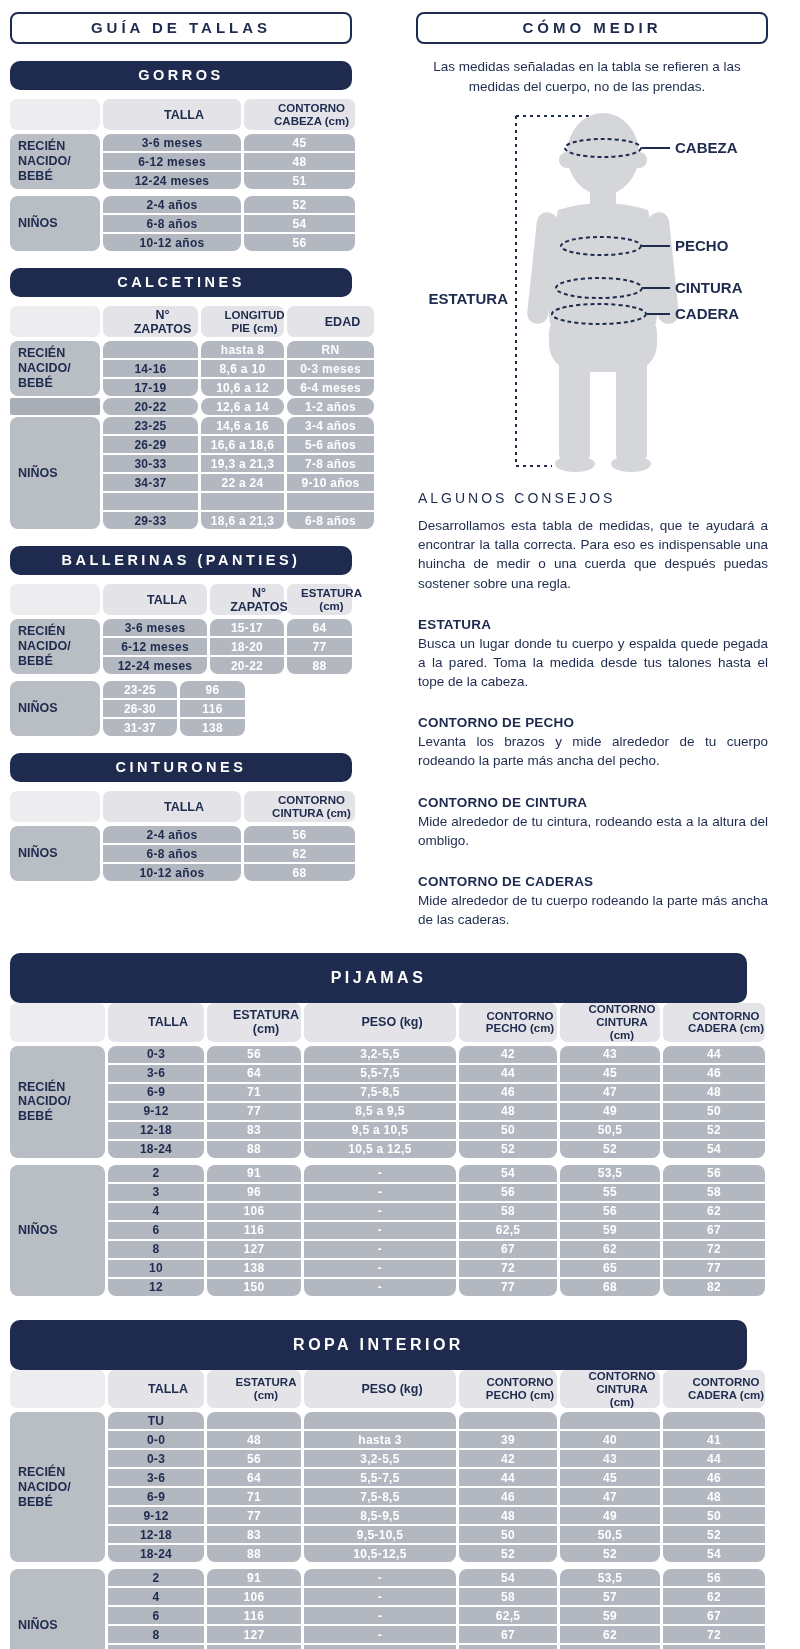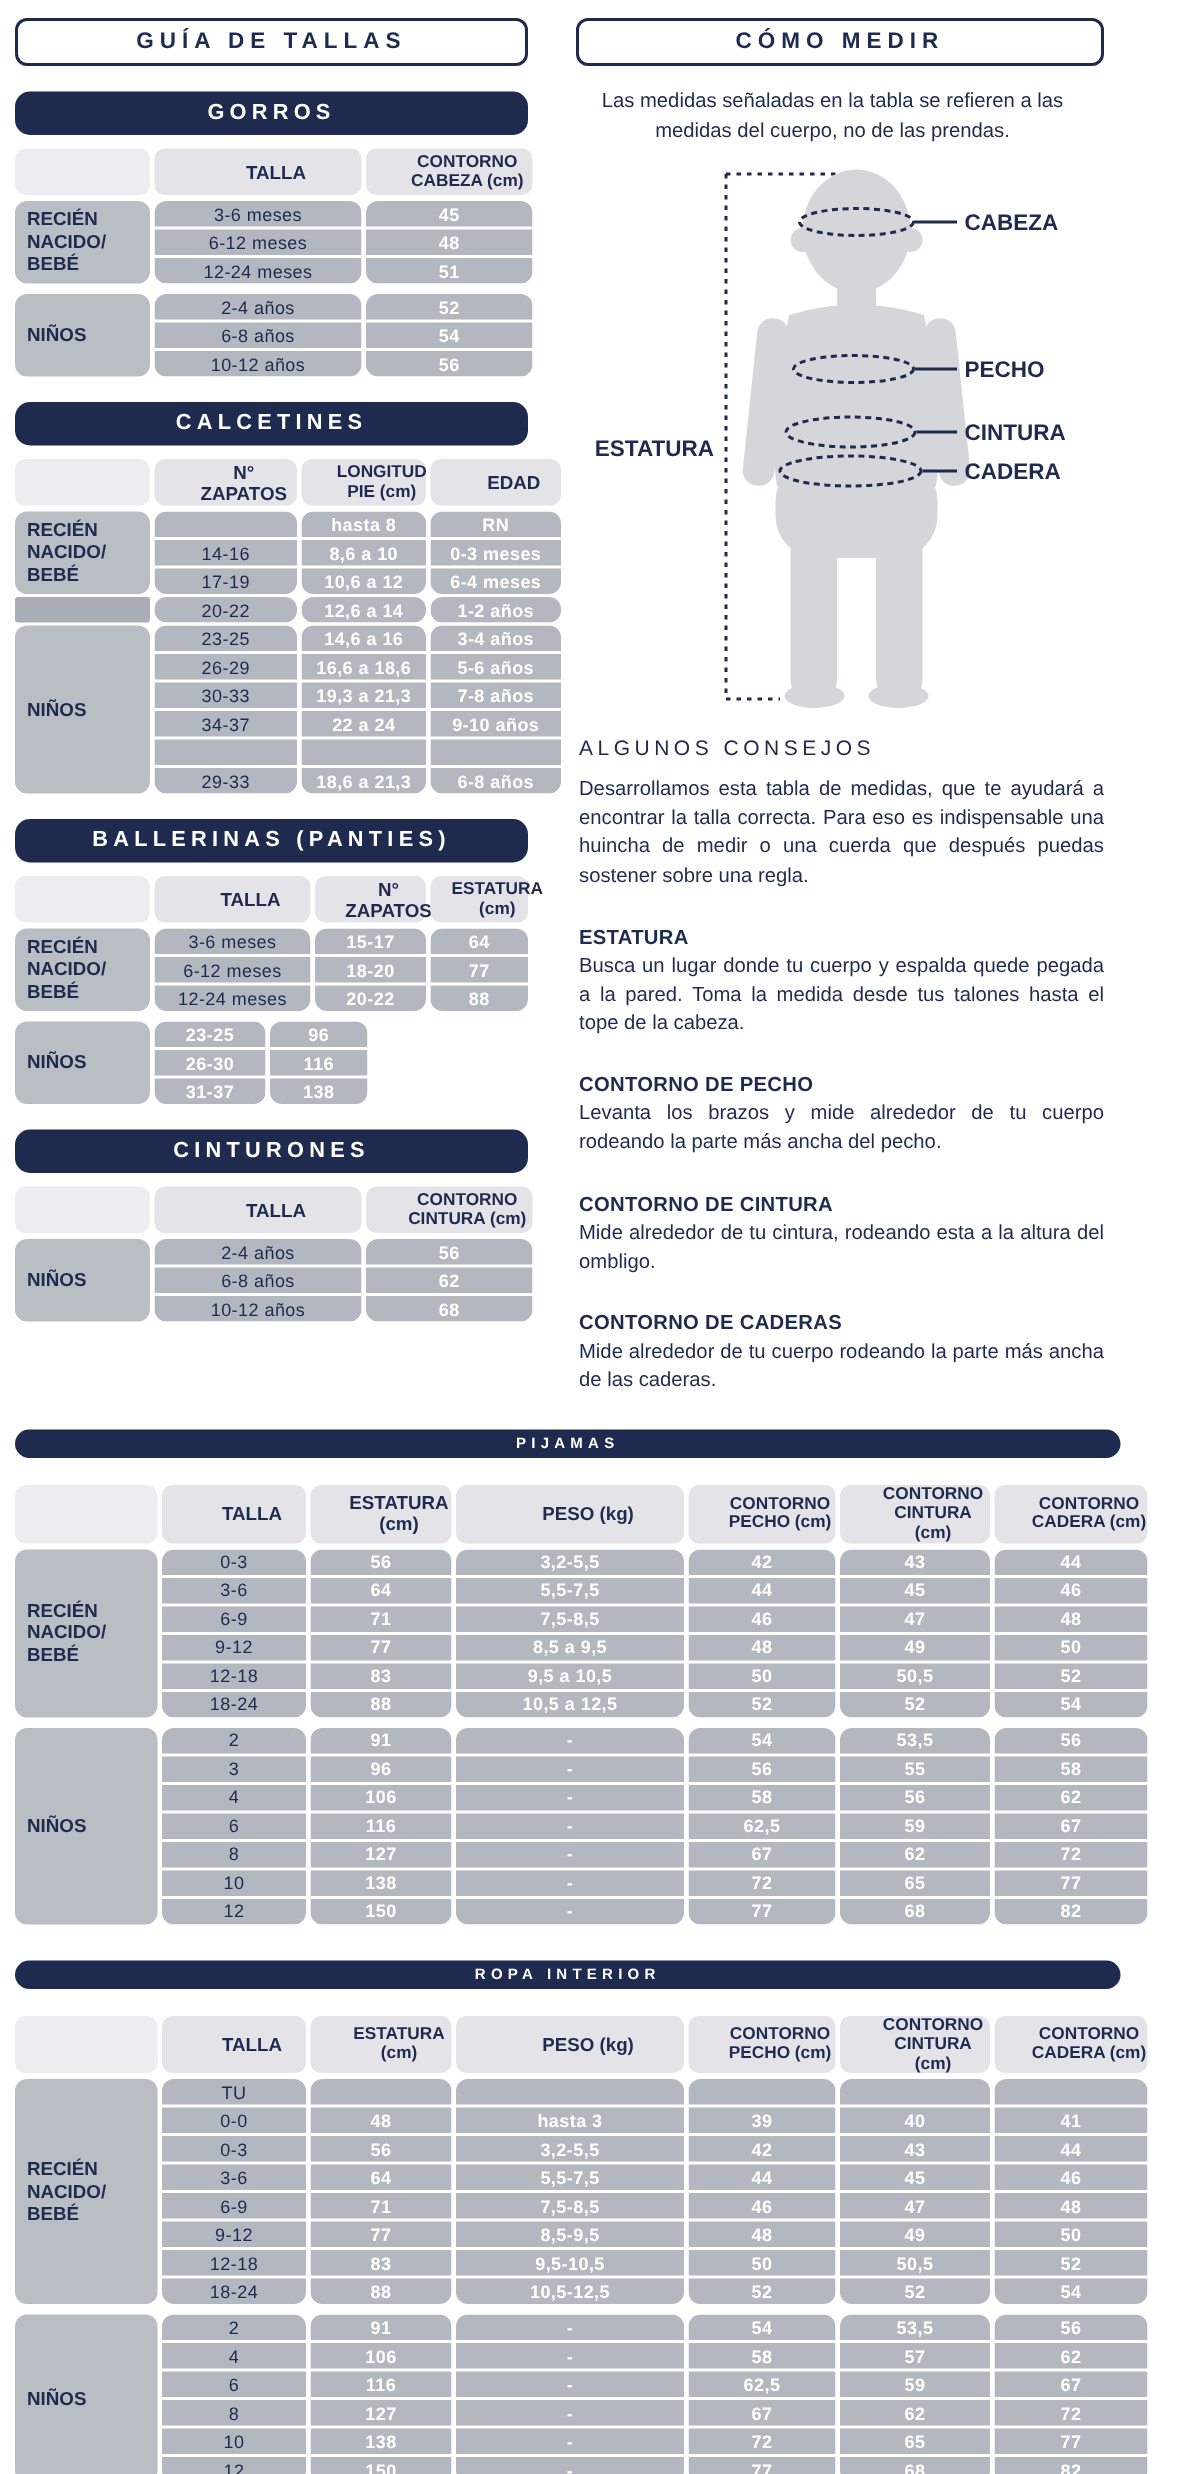--- a/index.html
+++ b/index.html
@@ -6,38 +6,38 @@
     --navy:#1e2b4e; --cell_gray:#b3b7c0; --label_gray:#b9bdc4; --band_gray:#a9adb6;
     --header_pill:#e3e3e8; --corner:#ededf0; --silhouette:#d4d6da; --white:#ffffff;
   }
   *{box-sizing:border-box;margin:0;padding:0}
   html,body{background:#fff}
   body{
     width:800px;min-height:1649px;margin:0 auto;
     font-family:"Liberation Sans",sans-serif;color:var(--navy);
   }
   .wrap{padding:12px 0 100px 10px;width:790px}
-  .top{display:flex;gap:16px}
+  .top{display:flex;gap:48px}
   .leftcol{width:342px;flex:none}
   .rightcol{width:370px;flex:none}
 
   
   .outline-title{
     border:2px solid var(--navy);border-radius:8px;text-align:center;
     font-weight:bold;font-size:15px;letter-spacing:4px;padding:5px 0 6px;color:var(--navy);
   }
   .rightcol .outline-title{margin:0 2px 0 16px}
 
   
   .bar{
     background:var(--navy);color:#fff;border-radius:10px;text-align:center;
     font-weight:bold;font-size:14.5px;letter-spacing:3.5px;padding:6px 0 7px;
     margin:17px 0 9px;
   }
-  .wide .bar{padding:4px 0;margin:24px 0 18px;font-size:10px}
+  .wide .bar{padding:16px 0;margin:24px 0 0;font-size:16px}
 
   
   .sgtable{width:100%}
   .hdr{display:flex;gap:3px;margin-bottom:4px}
   .corner{width:var(--lw);background:var(--corner);border-radius:7px;flex:none}
   .pill{
     background:var(--header_pill);border-radius:7px;min-height:31px;flex:none;
     display:flex;align-items:center;justify-content:center;text-align:center;
     font-weight:bold;font-size:11.5px;line-height:1.12;color:var(--navy);white-space:pre-line;padding-left:24px;
   }
@@ -51,21 +51,21 @@
     font-weight:bold;font-size:12.5px;line-height:1.18;white-space:pre-line;color:var(--navy);
   }
   .group.band .glabel{background:var(--band_gray);border-radius:2px}
   .cols{display:flex;gap:3px}
   .col{display:flex;flex-direction:column;gap:2px;border-radius:8px;overflow:hidden;flex:none}
   .cell{
     height:17px;background:var(--cell_gray);flex:none;
     display:flex;align-items:center;justify-content:center;
     font-size:12px;letter-spacing:.3px;
   }
-  .cell.size{color:var(--navy);font-weight:normal}
+  .cell.size{color:var(--navy);font-weight:bold}
   .cell.val{color:#fff;font-weight:bold}
 
   
   .t-gorros{--lw:90px}      .t-gorros .p0,.t-gorros .c0{width:138px}
                             .t-gorros .p1,.t-gorros .c1{width:111px}
   .t-calcetines{--lw:90px}  .t-calcetines .p0,.t-calcetines .c0{width:95px}
                             .t-calcetines .p1,.t-calcetines .c1{width:83px}
                             .t-calcetines .p2,.t-calcetines .c2{width:87px}
   .t-ballerinas{--lw:90px}  .t-ballerinas .p0,.t-ballerinas .c0{width:104px}
                             .t-ballerinas .p1,.t-ballerinas .c1{width:74px}

